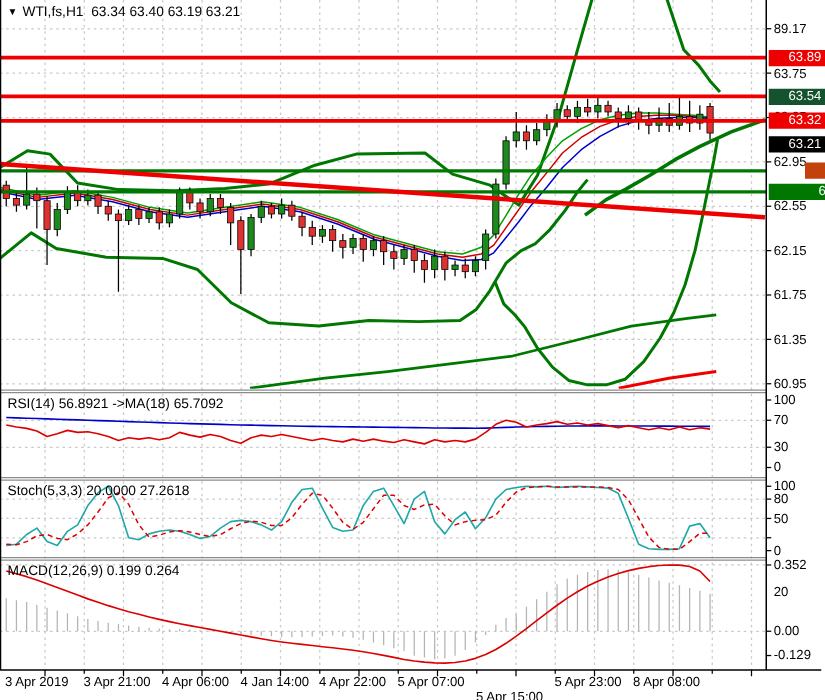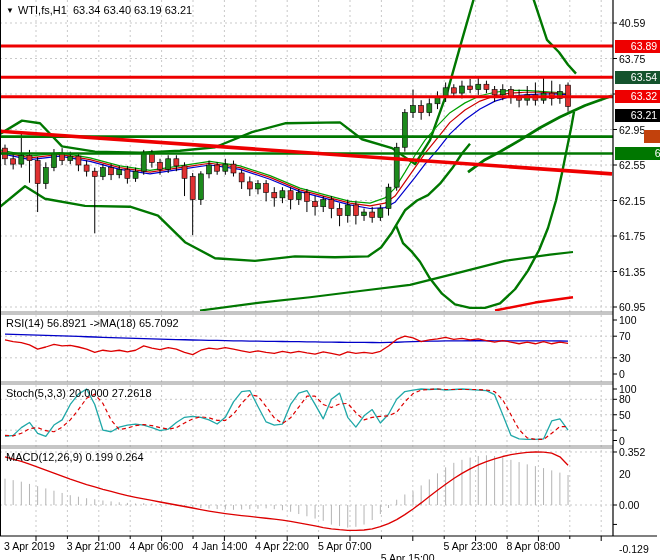--- a/index.html
+++ b/index.html
@@ -372,41 +372,41 @@
         <line x1="613" y1="524.4274" x2="617" y2="524.4274" stroke="#000000" stroke-width="1"></line>
       </g>
     </svg>
   <div id="title">
     <span class="tri">▼</span><span>WTI,fs,H1</span>&nbsp;&nbsp;<span>63.34 63.40 63.19 63.21</span>
   </div>
   <div class="panel-lbl" style="left:6px;top:317px">RSI(14) 56.8921  -&gt;MA(18) 65.7092</div>
   <div class="panel-lbl" style="left:6px;top:387px">Stoch(5,3,3) 20.0000 27.2618</div>
   <div class="panel-lbl" style="left:6px;top:451px">MACD(12,26,9) 0.199 0.264</div>
   <div id="labels">
-      <div class="lbl ylab" style="left: 619px; top: 17px;">40.59</div>
+      <div class="lbl ylab" style="left: 619px; top: 17px;">89.17</div>
       <div class="lbl ylab" style="left: 619px; top: 52.5px;">63.75</div>
       <div class="lbl ylab" style="left: 619px; top: 88px;">63.35</div>
       <div class="lbl ylab" style="left: 619px; top: 123.5px;">62.95</div>
       <div class="lbl ylab" style="left: 619px; top: 159px;">62.55</div>
       <div class="lbl ylab" style="left: 619px; top: 194.5px;">62.15</div>
       <div class="lbl ylab" style="left: 619px; top: 230px;">61.75</div>
       <div class="lbl ylab" style="left: 619px; top: 265.5px;">61.35</div>
       <div class="lbl ylab" style="left: 619px; top: 301px;">60.95</div>
       <div class="lbl ylab" style="left: 619px; top: 314px;">100</div>
       <div class="lbl ylab" style="left: 619px; top: 330.2px;">70</div>
       <div class="lbl ylab" style="left: 619px; top: 351.8px;">30</div>
       <div class="lbl ylab" style="left: 619px; top: 368px;">0</div>
       <div class="lbl ylab" style="left: 619px; top: 383px;">100</div>
       <div class="lbl ylab" style="left: 619px; top: 393.3px;">80</div>
       <div class="lbl ylab" style="left: 619px; top: 408.75px;">50</div>
       <div class="lbl ylab" style="left: 619px; top: 424.2px; margin-top: 44px;">20</div>
       <div class="lbl ylab" style="left: 619px; top: 434.5px;">0</div>
       <div class="lbl ylab" style="left: 619px; top: 445.989px;">0.352</div>
       <div class="lbl ylab" style="left: 619px; top: 499px;">0.00</div>
-      <div class="lbl ylab" style="left: 619px; top: 518.427px; margin-top: 25px;">-0.129</div>
+      <div class="lbl ylab" style="left: 619px; top: 518.427px;">-0.129</div>
       <div class="badge" style="left: 615px; top: 39.575px; background: rgb(238, 0, 0);">63.89</div>
       <div class="badge" style="left: 615px; top: 70.6375px; background: #14532d;">63.54</div>
       <div class="badge" style="left: 615px; top: 90.1625px; background: rgb(238, 0, 0);">63.32</div>
       <div class="badge" style="left: 644px; top: 130.1px; background: #c2410c; padding-left: 14px;">62.87</div>
       <div class="badge" style="left: 615px; top: 146.963px; background: rgb(0, 119, 0); padding-left: 24px;">62.68</div>
       <div class="badge" style="left: 615px; top: 109.425px; background: rgb(0, 0, 0);">63.21</div>
       <div class="lbl xlab" style="left: 4px; top: 540px;">3 Apr 2019</div>
       <div class="lbl xlab" style="left: 66.8px; top: 540px;">3 Apr 21:00</div>
       <div class="lbl xlab" style="left: 129.6px; top: 540px;">4 Apr 06:00</div>
       <div class="lbl xlab" style="left: 192.4px; top: 540px;">4 Jan 14:00</div>

